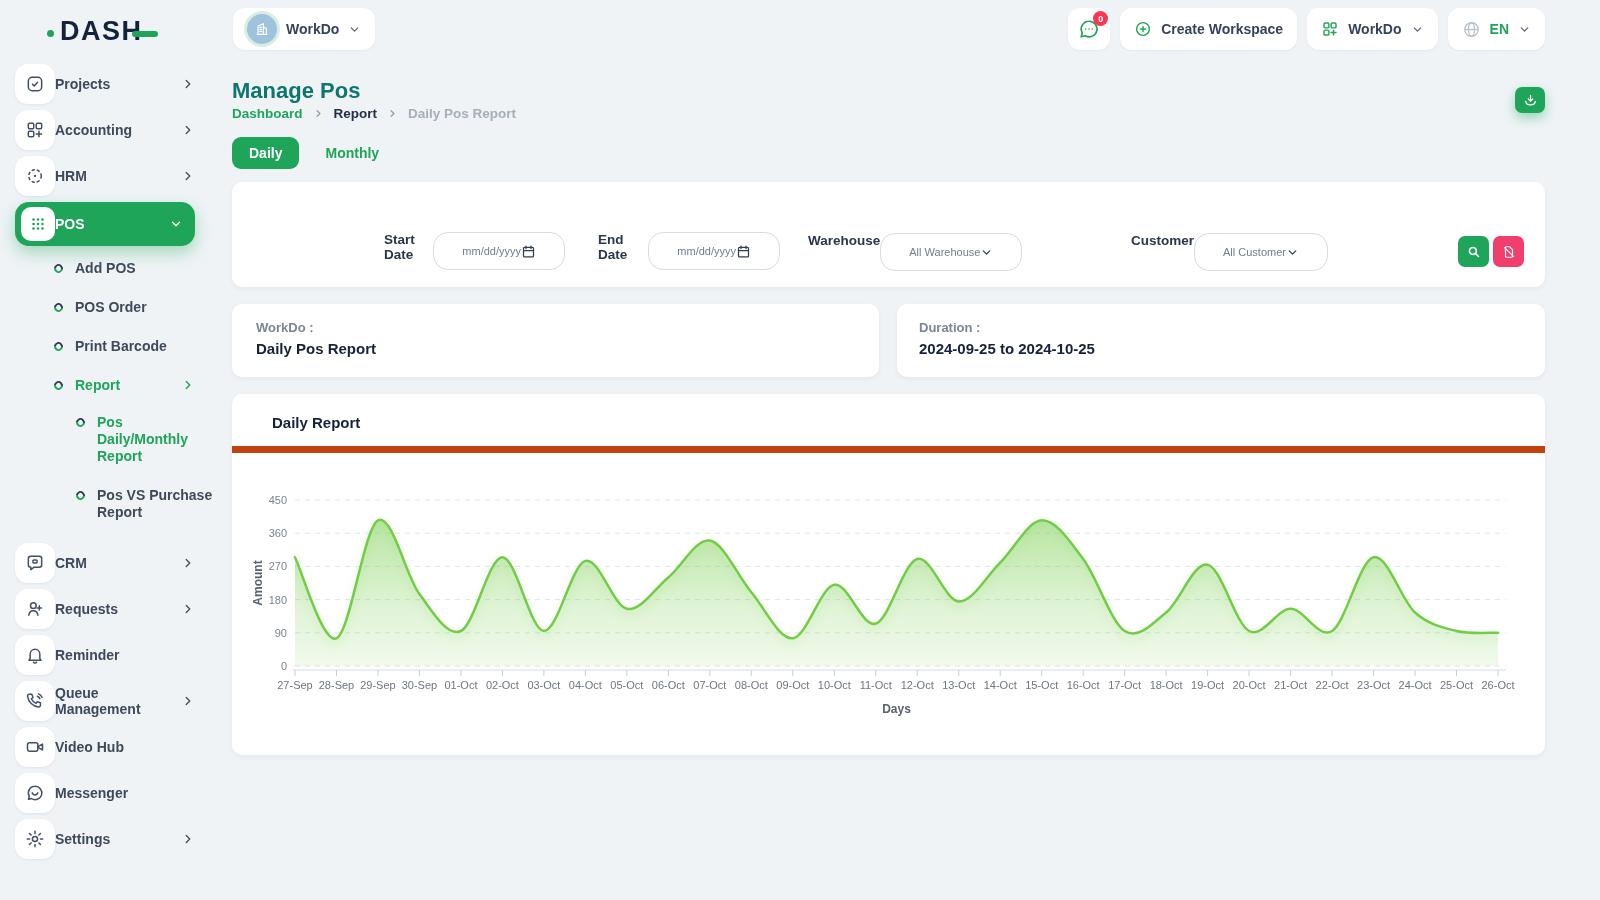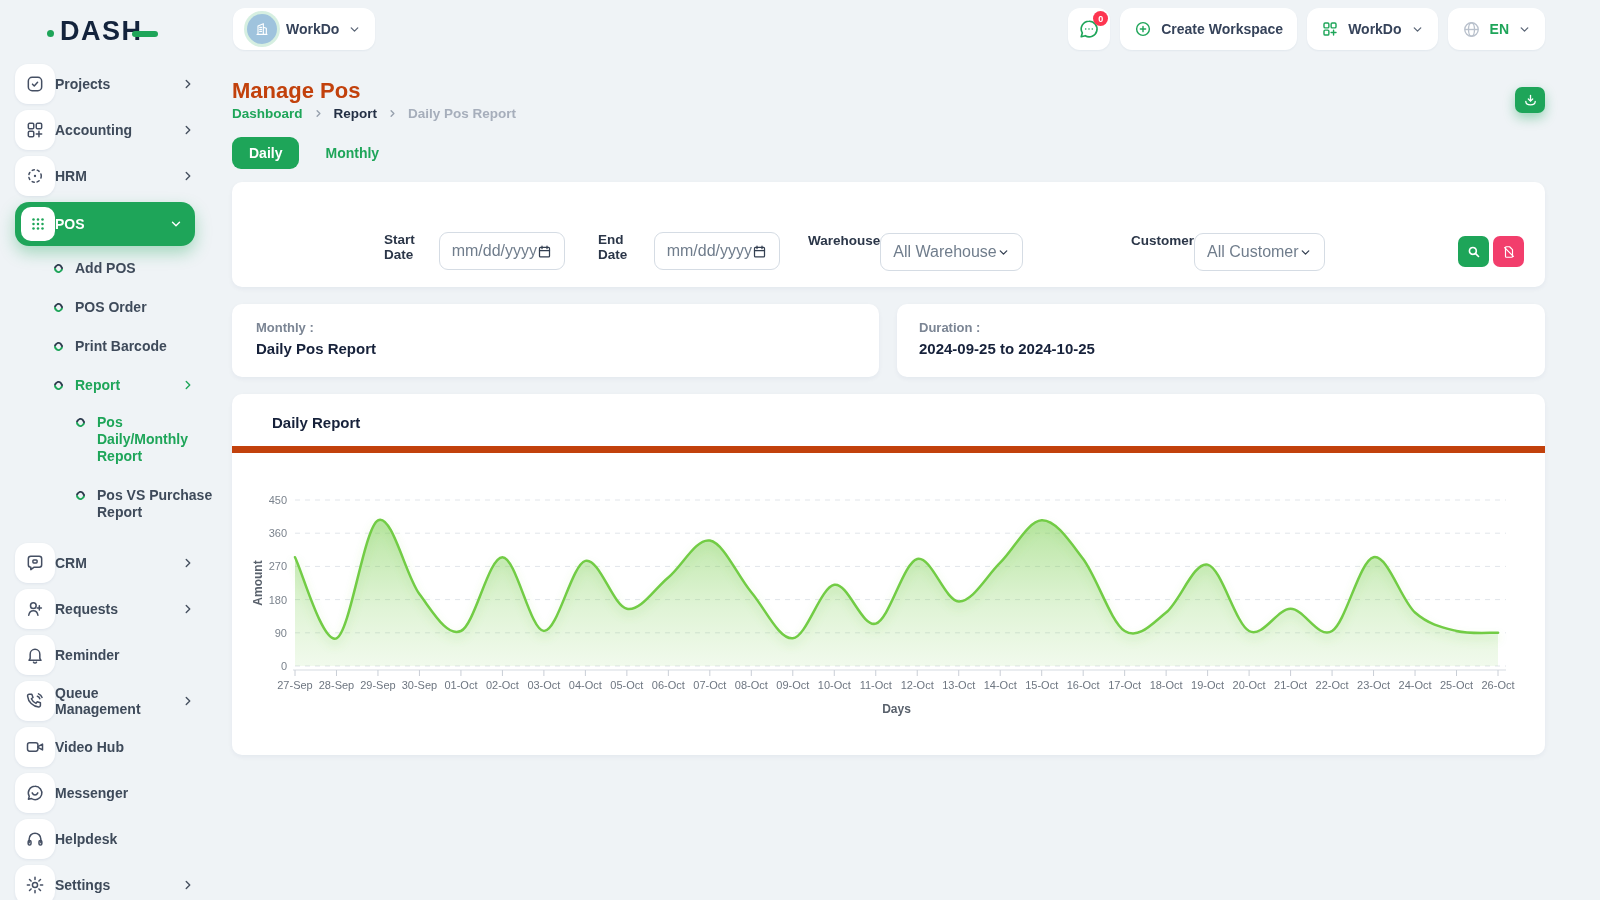--- a/index.html
+++ b/index.html
@@ -47,39 +47,39 @@
   .sub-item.active{color:var(--accent)}
   .sub-item .chev-ic{margin-left:auto;color:var(--accent)}
   .submenu2{padding-left:22px}
   .sub2-item{display:flex;gap:12px;margin-bottom:22px;font-size:14px;font-weight:600;line-height:17px;color:var(--side-text);width:140px;cursor:pointer}
   .sub2-item .ring{margin-top:4px}
   .sub2-item.active{color:var(--accent)}
   .mt16{margin-top:16px}
 
   
   .main{position:absolute;left:232px;top:0;width:1313px;height:900px}
-  .page-title{position:absolute;top:78px;left:0;margin:0;font-size:22px;font-weight:700;color:#c2410c}
+  .page-title{position:absolute;top:78px;left:0;margin:0;font-size:22px;font-weight:700;color:#0f766e}
   .breadcrumb{position:absolute;top:106px;left:0;display:flex;align-items:center;gap:10px;font-size:13.5px}
   .bc-home{color:var(--accent);font-weight:600;cursor:pointer}
   .bc-section{color:#232f44;font-weight:700;cursor:pointer}
   .bc-current{color:#a6aebb;font-weight:600}
   .bc-sep{color:#97a0ad;display:flex}
   .download-btn{position:absolute;top:87px;right:0;width:30px;height:26px;border-radius:7px;background:var(--accent);border:none;color:#fff;
                 display:flex;align-items:center;justify-content:center;cursor:pointer;box-shadow:0 5px 12px rgba(30,165,89,.4)}
   .tabs{position:absolute;top:137px;left:0;display:flex;align-items:center;gap:26px}
   .tab-active{background:var(--accent);color:#fff;border:none;border-radius:9px;padding:8px 17px;font-family:inherit;font-size:14px;font-weight:600;cursor:pointer}
   .tab-inactive{background:none;border:none;color:var(--accent);font-family:inherit;font-size:14px;font-weight:600;cursor:pointer;padding:0}
 
   .card{position:absolute;background:#fff;border-radius:10px;box-shadow:0 2px 5px rgba(16,44,94,.05)}
 
   .filter-card{top:182px;left:0;width:1313px;height:105px;display:flex;align-items:flex-end;padding:20px 20px 16px 152px}
   .fgroup{display:flex;flex-direction:row}
   .flabel{font-size:13.5px;font-weight:600;color:#2b3648;margin-bottom:9px}
-  .finput{height:38px;border:1px solid var(--border);border-radius:9px;display:flex;align-items:center;justify-content:space-between;
-          padding:0 12px;font-size:16px;color:#707d8c;background:#fff;cursor:pointer}
+  .finput{height:38px;border:1px solid var(--border);border-radius:15px;display:flex;align-items:center;justify-content:space-between;
+          padding:0 28px;font-size:11px;color:#707d8c;background:#fff;cursor:pointer}
   .finput .f-ic{color:#333f51;display:flex}
   .w1{width:181px}.w2{width:182px;margin-left:33px}.w3{width:303px;margin-left:28px}.w4{width:300px;margin-left:20px}
   .filter-actions{display:flex;gap:4px;margin-left:27px;margin-bottom:4px}
   .sq-btn{width:31px;height:31px;border-radius:7px;border:none;display:flex;align-items:center;justify-content:center;color:#fff;cursor:pointer}
   .sq-btn.search{background:var(--accent)}
   .sq-btn.reset{background:var(--danger)}
 
   .report-card{top:304px;left:0;width:647px;height:73px;padding:16px 24px}
   .duration-card{top:304px;left:665px;width:648px;height:73px;padding:16px 22px}
   .sum-label{font-size:13px;color:var(--muted);font-weight:600;margin-bottom:5px}
@@ -349,30 +349,20 @@
     <div class="nav-item">
       <span class="tile">
         <svg width="20" height="20" viewBox="0 0 24 24" fill="none" stroke="currentColor" stroke-width="1.8" stroke-linecap="round" stroke-linejoin="round">
             <path d="M12 4a8 8 0 0 0-6.9 12l-1 3.5 3.6-.9A8 8 0 1 0 12 4z"></path>
             <path d="M8.6 11.8c.8 1.7 2.3 2.6 3.4 2.6s2.6-.9 3.4-2.6"></path>
           </svg>
       </span>
       <span class="nav-label">Messenger</span>
     </div>
 
-    <div class="nav-item">
-      <span class="tile">
-        <svg width="20" height="20" viewBox="0 0 24 24" fill="none" stroke="currentColor" stroke-width="1.8" stroke-linecap="round" stroke-linejoin="round">
-            <path d="M5 16.5V12a7 7 0 0 1 14 0v4.5"></path>
-            <rect x="3.8" y="13.8" width="3.4" height="5.4" rx="1.6"></rect>
-            <rect x="16.8" y="13.8" width="3.4" height="5.4" rx="1.6"></rect>
-          </svg>
-      </span>
-      <span class="nav-label">Helpdesk</span>
-    </div>
 
     <div class="nav-item">
       <span class="tile">
         <svg width="20" height="20" viewBox="0 0 24 24" fill="none" stroke="currentColor" stroke-width="1.8" stroke-linecap="round">
             <circle cx="12" cy="12" r="3.1"></circle>
             <path d="M12 2.8v2.7M12 18.5v2.7M2.8 12h2.7M18.5 12h2.7M5.4 5.4l1.9 1.9M16.7 16.7l1.9 1.9M18.6 5.4l-1.9 1.9M7.3 16.7l-1.9 1.9"></path>
           </svg>
       </span>
       <span class="nav-label">Settings</span>
       <span class="chev-ic">
@@ -478,21 +468,21 @@
               <svg width="14" height="14" viewBox="0 0 24 24" fill="none" stroke="currentColor" stroke-width="2" stroke-linecap="round" stroke-linejoin="round">
                 <path d="M7.5 3H13l5 5v11.5a1.5 1.5 0 0 1-1.5 1.5h-9A1.5 1.5 0 0 1 6 19.5v-15A1.5 1.5 0 0 1 7.5 3z"></path>
                 <path d="M4.5 4.5l15 15"></path>
               </svg>
             </span>
         </button>
       </div>
     </section>
 
     <section class="card report-card">
-      <div class="sum-label">Monthly :</div>
+      <div class="sum-label">WorkDo :</div>
       <div class="sum-value">Daily Pos Report</div>
     </section>
     <section class="card duration-card">
       <div class="sum-label">Duration :</div>
       <div class="sum-value">2024-09-25 to 2024-10-25</div>
     </section>
 
     <section class="card chart-card">
       <div class="chart-header">Daily Report</div>
       <div class="chart-body" id="chart">

